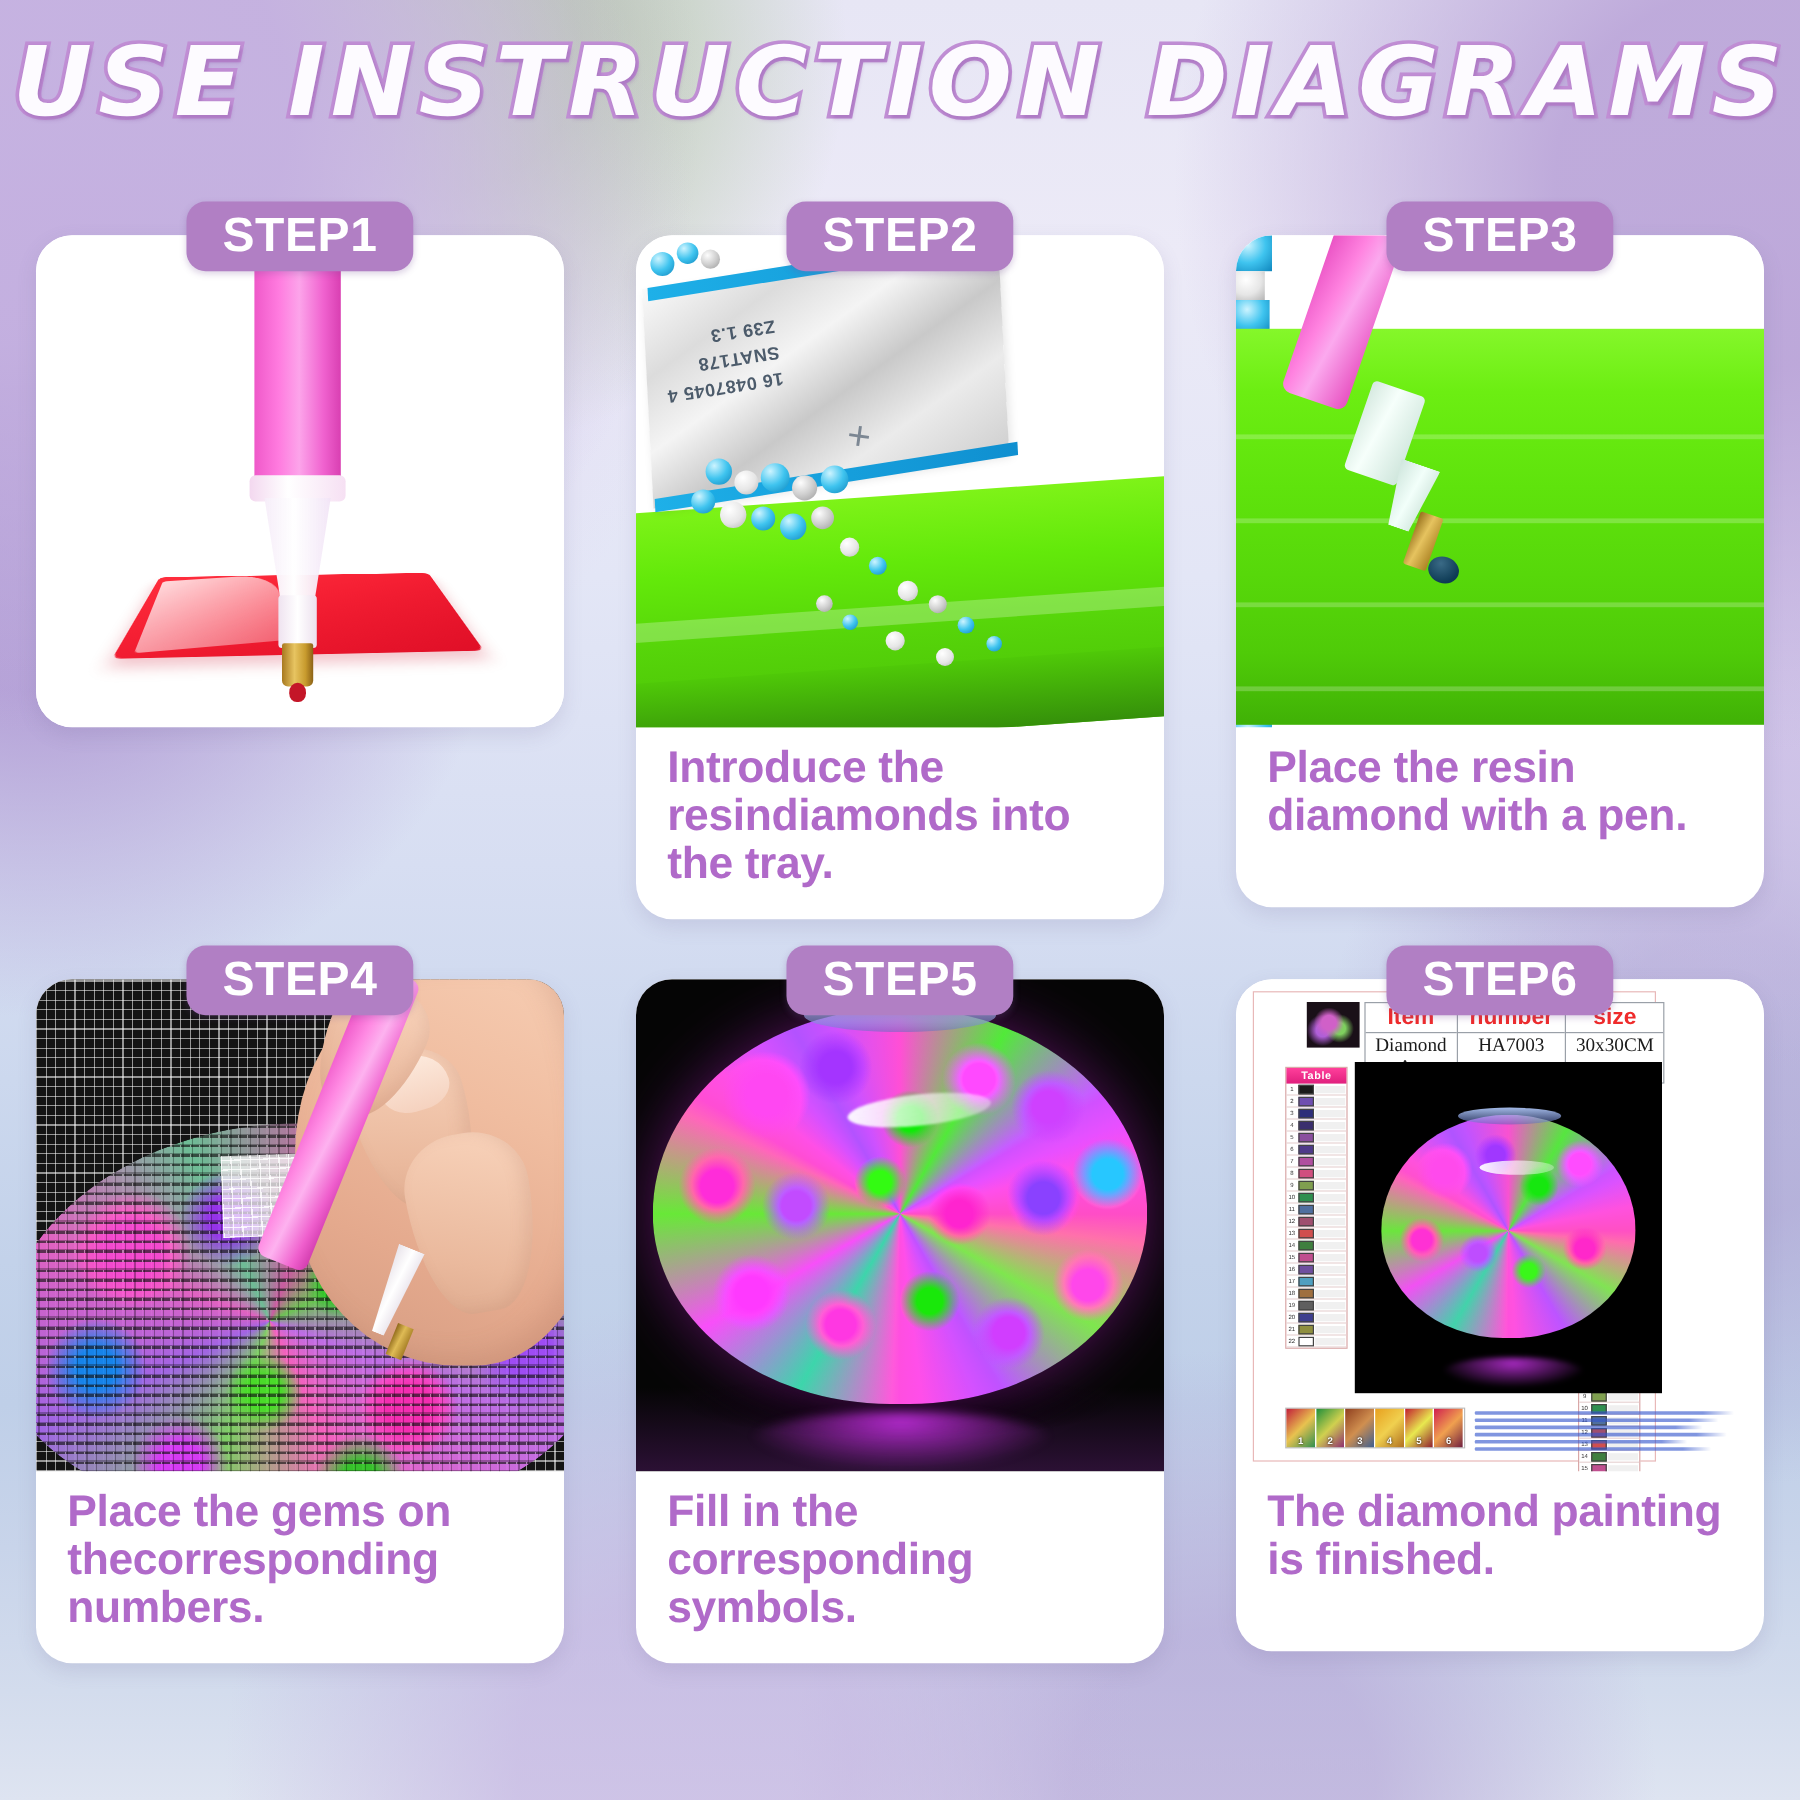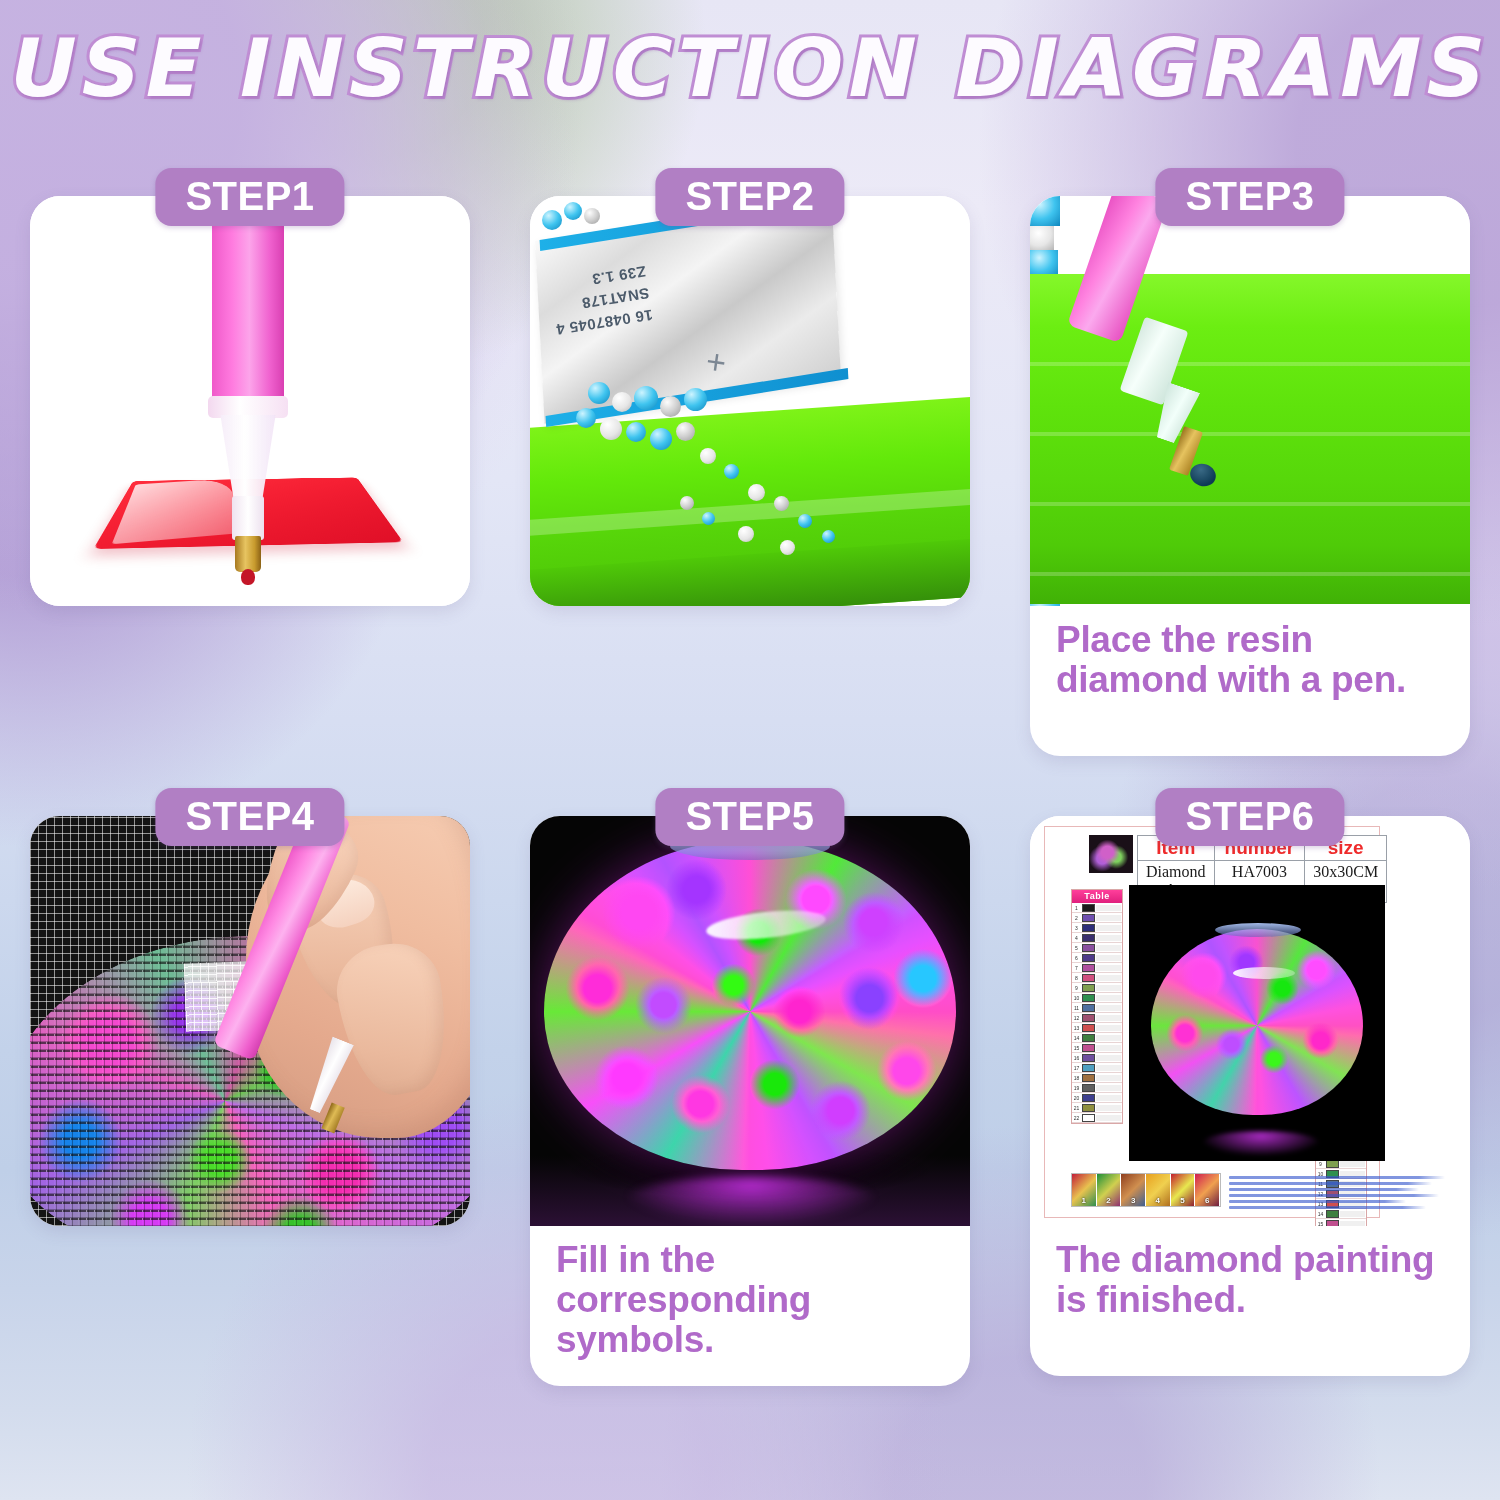--- a/index.html
+++ b/index.html
@@ -632,20 +632,21 @@
           <div class="gem gem-white" style="left:208px; top:330px; width:16px; height:16px;"></div>
           <div class="gem gem-blue" style="left:172px; top:316px; width:13px; height:13px;"></div>
           <div class="gem gem-silver" style="left:150px; top:300px; width:14px; height:14px;"></div>
           <div class="gem gem-blue" style="left:292px; top:334px; width:13px; height:13px;"></div>
           <div class="gem gem-white" style="left:250px; top:344px; width:15px; height:15px;"></div>
 
           <div class="gem gem-blue" style="left:12px;  top:14px;  width:20px; height:20px;"></div>
           <div class="gem gem-blue" style="left:34px;  top:6px;   width:18px; height:18px;"></div>
           <div class="gem gem-silver" style="left:54px;  top:12px;  width:16px; height:16px;"></div>
         </div>
+        <div class="caption">Introduce the resindiamonds into the tray.</div>
       </div>
     </div>
 
     <div class="step">
       <div class="badge">STEP3</div>
       <div class="card">
         <div class="photo s3">
           <div class="tray3"></div>
           <div class="ridge" style="top:166px;"></div>
           <div class="ridge" style="top:236px;"></div>
@@ -692,20 +693,21 @@
           <div class="hand"></div>
           <div class="finger" style="right:76px; top:58px; width:96px; height:132px; transform:rotate(-16deg);"></div>
           <div class="nail" style="right:96px; top:64px; width:58px; height:46px; transform:rotate(-16deg);"></div>
           <div class="finger" style="right:24px; top:128px; width:104px; height:150px; transform:rotate(-10deg);"></div>
           <div class="finger" style="right:120px; top:2px; width:82px; height:112px; transform:rotate(24deg);"></div>
 
           <div class="pen4"></div>
           <div class="pen4-tip"></div>
           <div class="pen4-gold"></div>
         </div>
+        <div class="caption">Place the gems on thecorresponding numbers.</div>
       </div>
     </div>
 
     <div class="step row2">
       <div class="badge">STEP5</div>
       <div class="card">
         <div class="photo s5">
           <div class="floor"></div>
           <div class="shadow"></div>
           <div class="reflect"></div>

